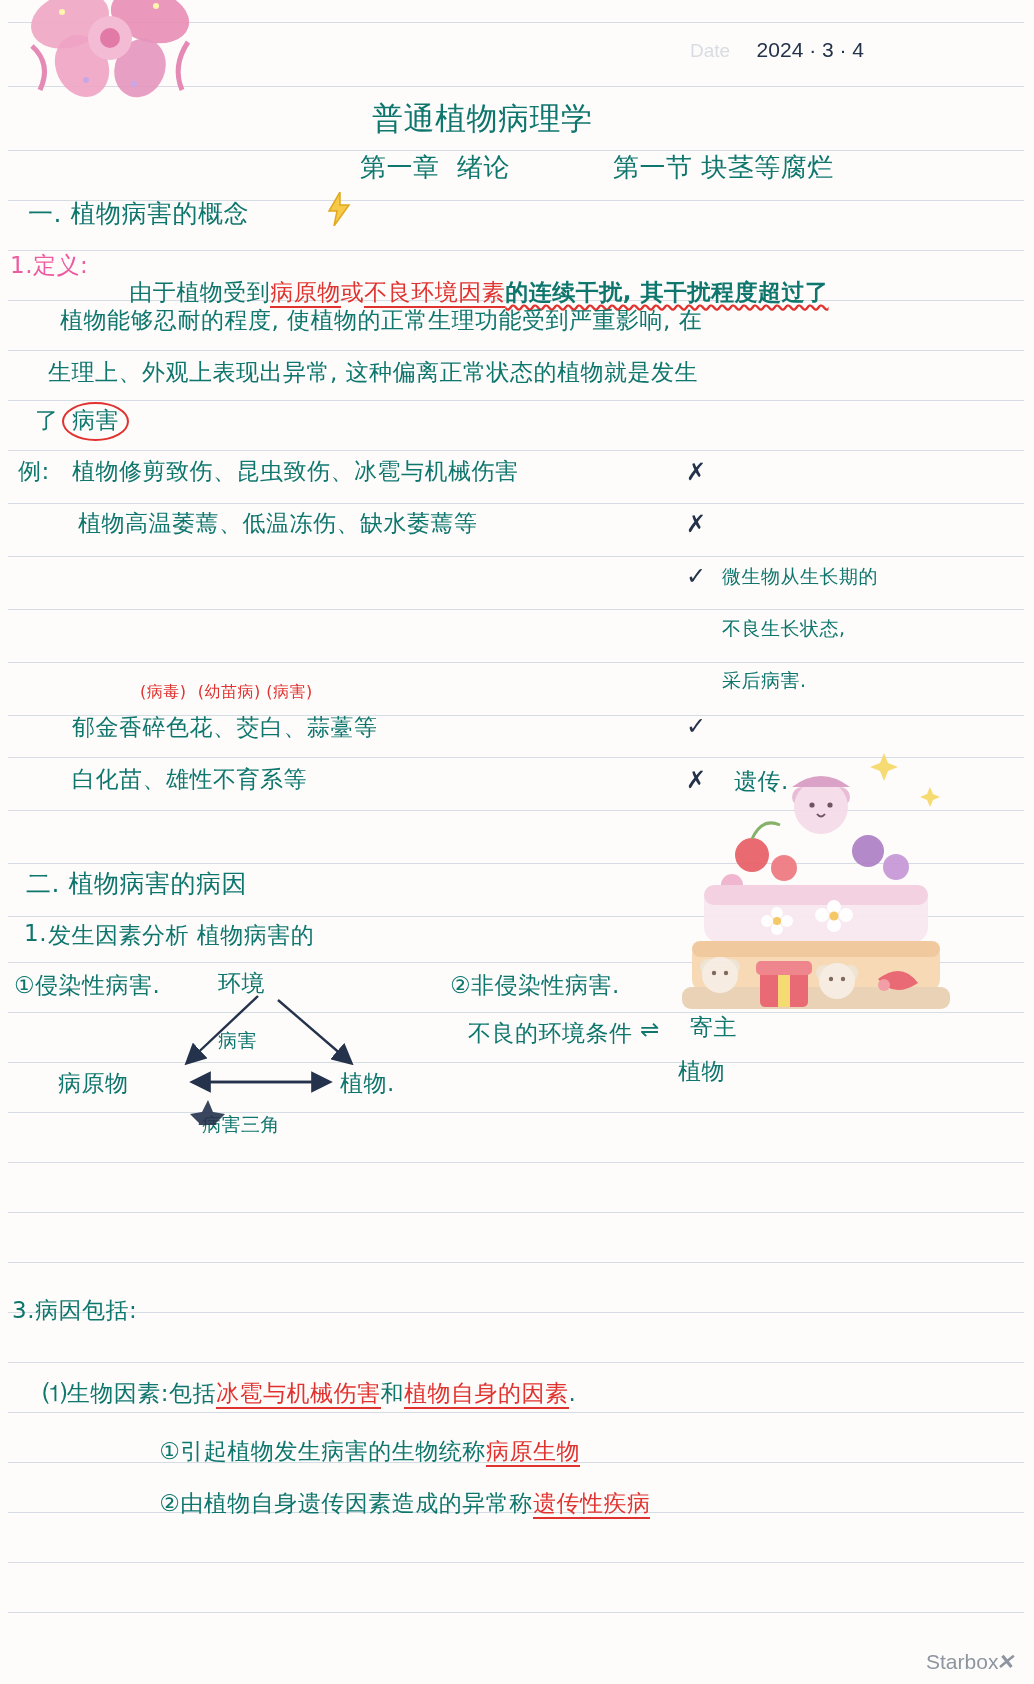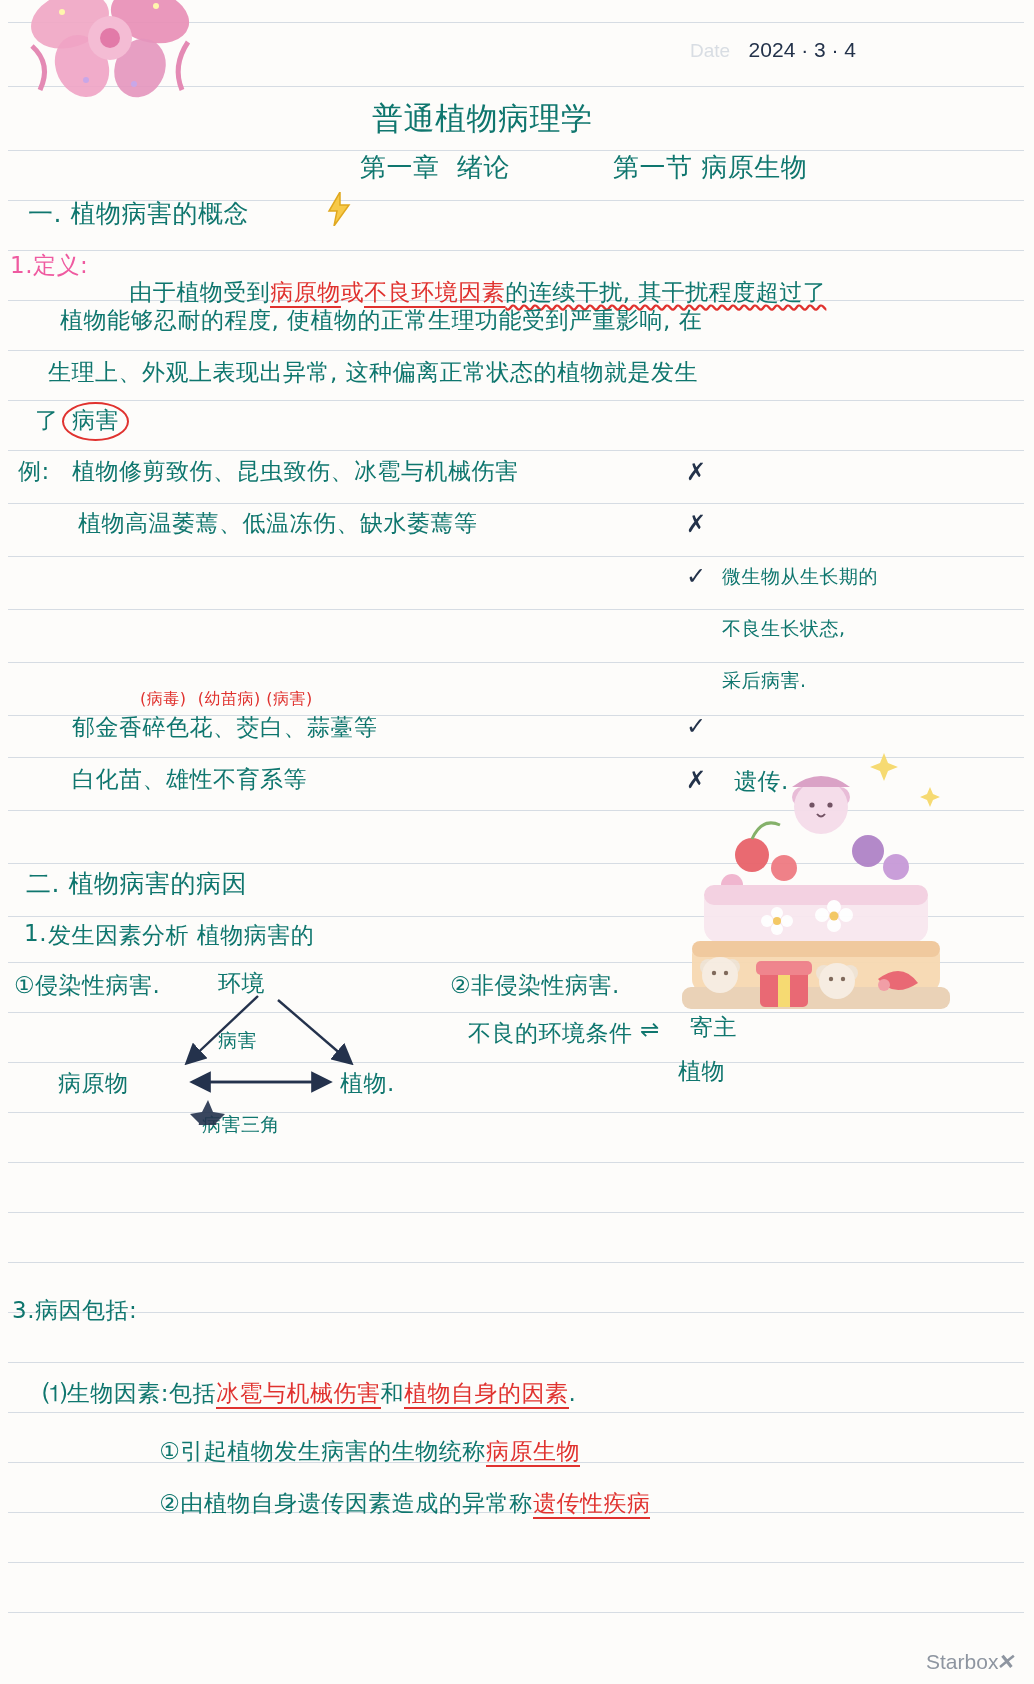--- a/index.html
+++ b/index.html
@@ -41,28 +41,29 @@
     letter-spacing: .5px;
   }
   .ink-blue   { color: #0f766e; }
   .ink-red    { color: #e0322f; }
   .ink-pink   { color: #ef5aa0; }
   .sz-title   { font-size: 31px; }
   .sz-sub     { font-size: 26px; }
   .sz-h       { font-size: 25px; }
   .sz-b       { font-size: 23px; }
   .sz-s       { font-size: 19px; }
-  .sz-xs      { font-size: 16px; margin-top: 7px; }
+  .sz-xs      { font-size: 16px; }
   .underline-red {
     border-bottom: 2px solid #e0322f;
     padding-bottom: 1px;
   }
   .wavy-red {
     text-decoration: underline wavy #e0322f;
     text-underline-offset: 4px;
+    font-weight: bold;
   }
   .circle-red {
     border: 2px solid #e0322f;
     border-radius: 50%;
     padding: 1px 8px 3px 8px;
   }
   
   .date-row { position: absolute; top: 38px; left: 690px; }
   .date-label { color: #d8dde3; font-size: 19px; }
   .date-val { color: #23324a; font-size: 21px; }
@@ -139,26 +140,26 @@
       <circle cx="134" cy="20" r="3" fill="#fff6ad"></circle>
       <circle cx="64" cy="94" r="3" fill="#c8a7e8"></circle>
       <circle cx="112" cy="98" r="3" fill="#c8a7e8"></circle>
       <path d="M10 60 Q30 78 18 104" stroke="#e48ab4" stroke-width="5" fill="none"></path>
       <path d="M166 56 Q150 80 160 104" stroke="#e48ab4" stroke-width="5" fill="none"></path>
     </g>
   </svg>
 
   <div class="date-row">
     <span class="date-label">Date</span>
-    <span class="date-val" style="margin-left:14px">2024 · 3 · 4</span>
+    <span class="date-val" style="margin-left:22px">2024 · 3 · 4</span>
   </div>
 
   <div class="hw ink-blue sz-title" style="left:372px;top:98px">普通植物病理学</div>
   <div class="hw ink-blue sz-sub" style="left:360px;top:150px">第一章  绪论</div>
-  <div class="hw ink-blue sz-sub" style="left:613px;top:150px">第一节 病原生物</div>
+  <div class="hw ink-blue sz-sub" style="left:613px;top:150px">第一节 块茎等腐烂</div>
 
   <div class="hw ink-blue sz-h" style="left:28px;top:197px">一. 植物病害的概念</div>
   <svg class="sticker" style="left:326px;top:192px" width="26" height="34" viewBox="0 0 26 34">
     <path d="M14 0 L3 19 L11 19 L8 34 L23 13 L14 13 Z" fill="#f7c948" stroke="#e0a81f" stroke-width="1.5"></path>
   </svg>
 
   <div class="hw ink-pink sz-b" style="left:10px;top:250px">1.定义:</div>
   <div class="hw sz-b" style="left:98px;top:251px">
     <span class="ink-blue">由于植物受到</span><span class="ink-red underline-red">病原物</span><span class="ink-red">或</span><span class="ink-red underline-red">不良环境因素</span><span class="ink-blue wavy-red">的连续干扰, 其干扰程度超过了</span>
   </div>

